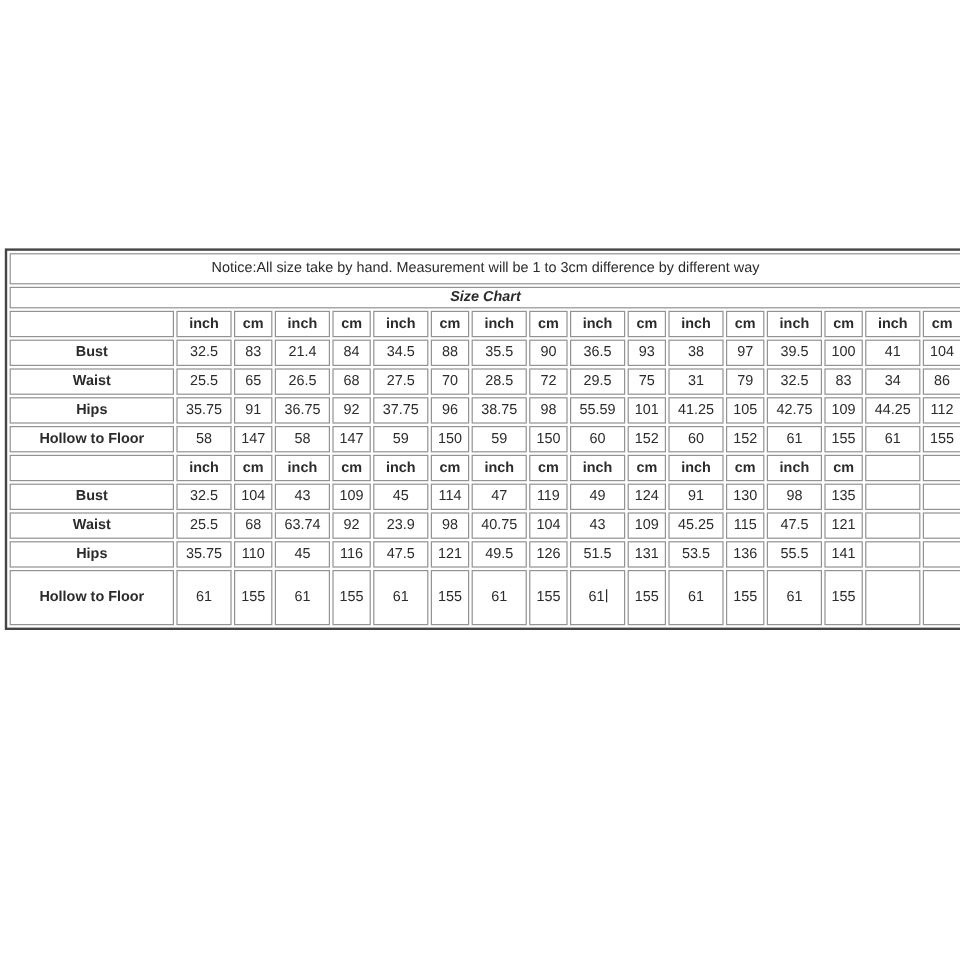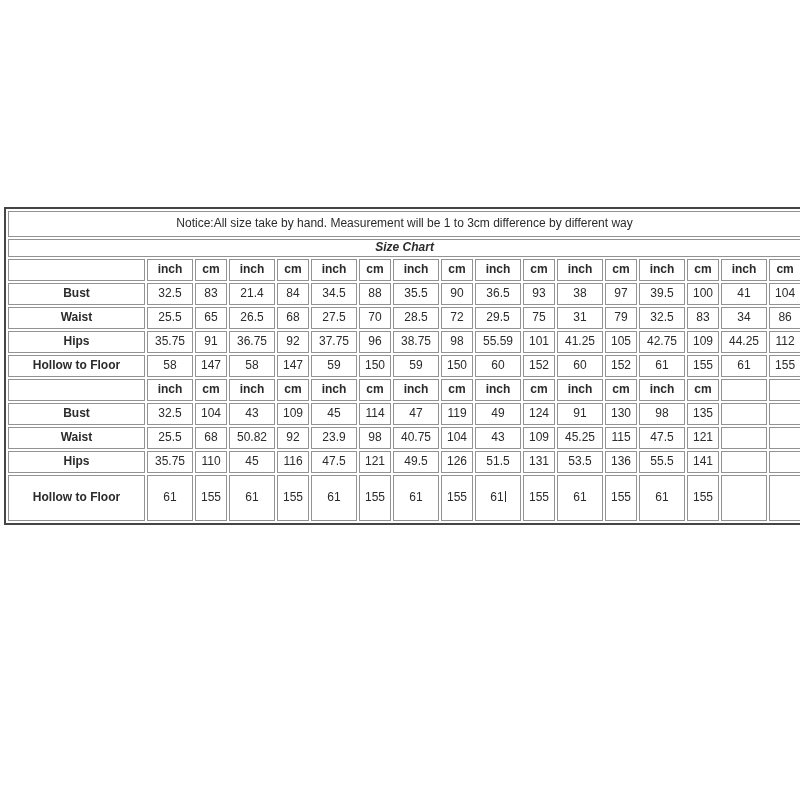--- a/index.html
+++ b/index.html
@@ -192,21 +192,21 @@
           <td class="val">130</td>
           <td class="val">98</td>
           <td class="val">135</td>
           <td class="val"></td>
           <td class="val"></td>
         </tr>
         <tr class="r-std">
           <td class="lbl">Waist</td>
           <td class="val">25.5</td>
           <td class="val">68</td>
-          <td class="val">50.82</td>
+          <td class="val">63.74</td>
           <td class="val">92</td>
           <td class="val">23.9</td>
           <td class="val">98</td>
           <td class="val">40.75</td>
           <td class="val">104</td>
           <td class="val">43</td>
           <td class="val">109</td>
           <td class="val">45.25</td>
           <td class="val">115</td>
           <td class="val">47.5</td>

